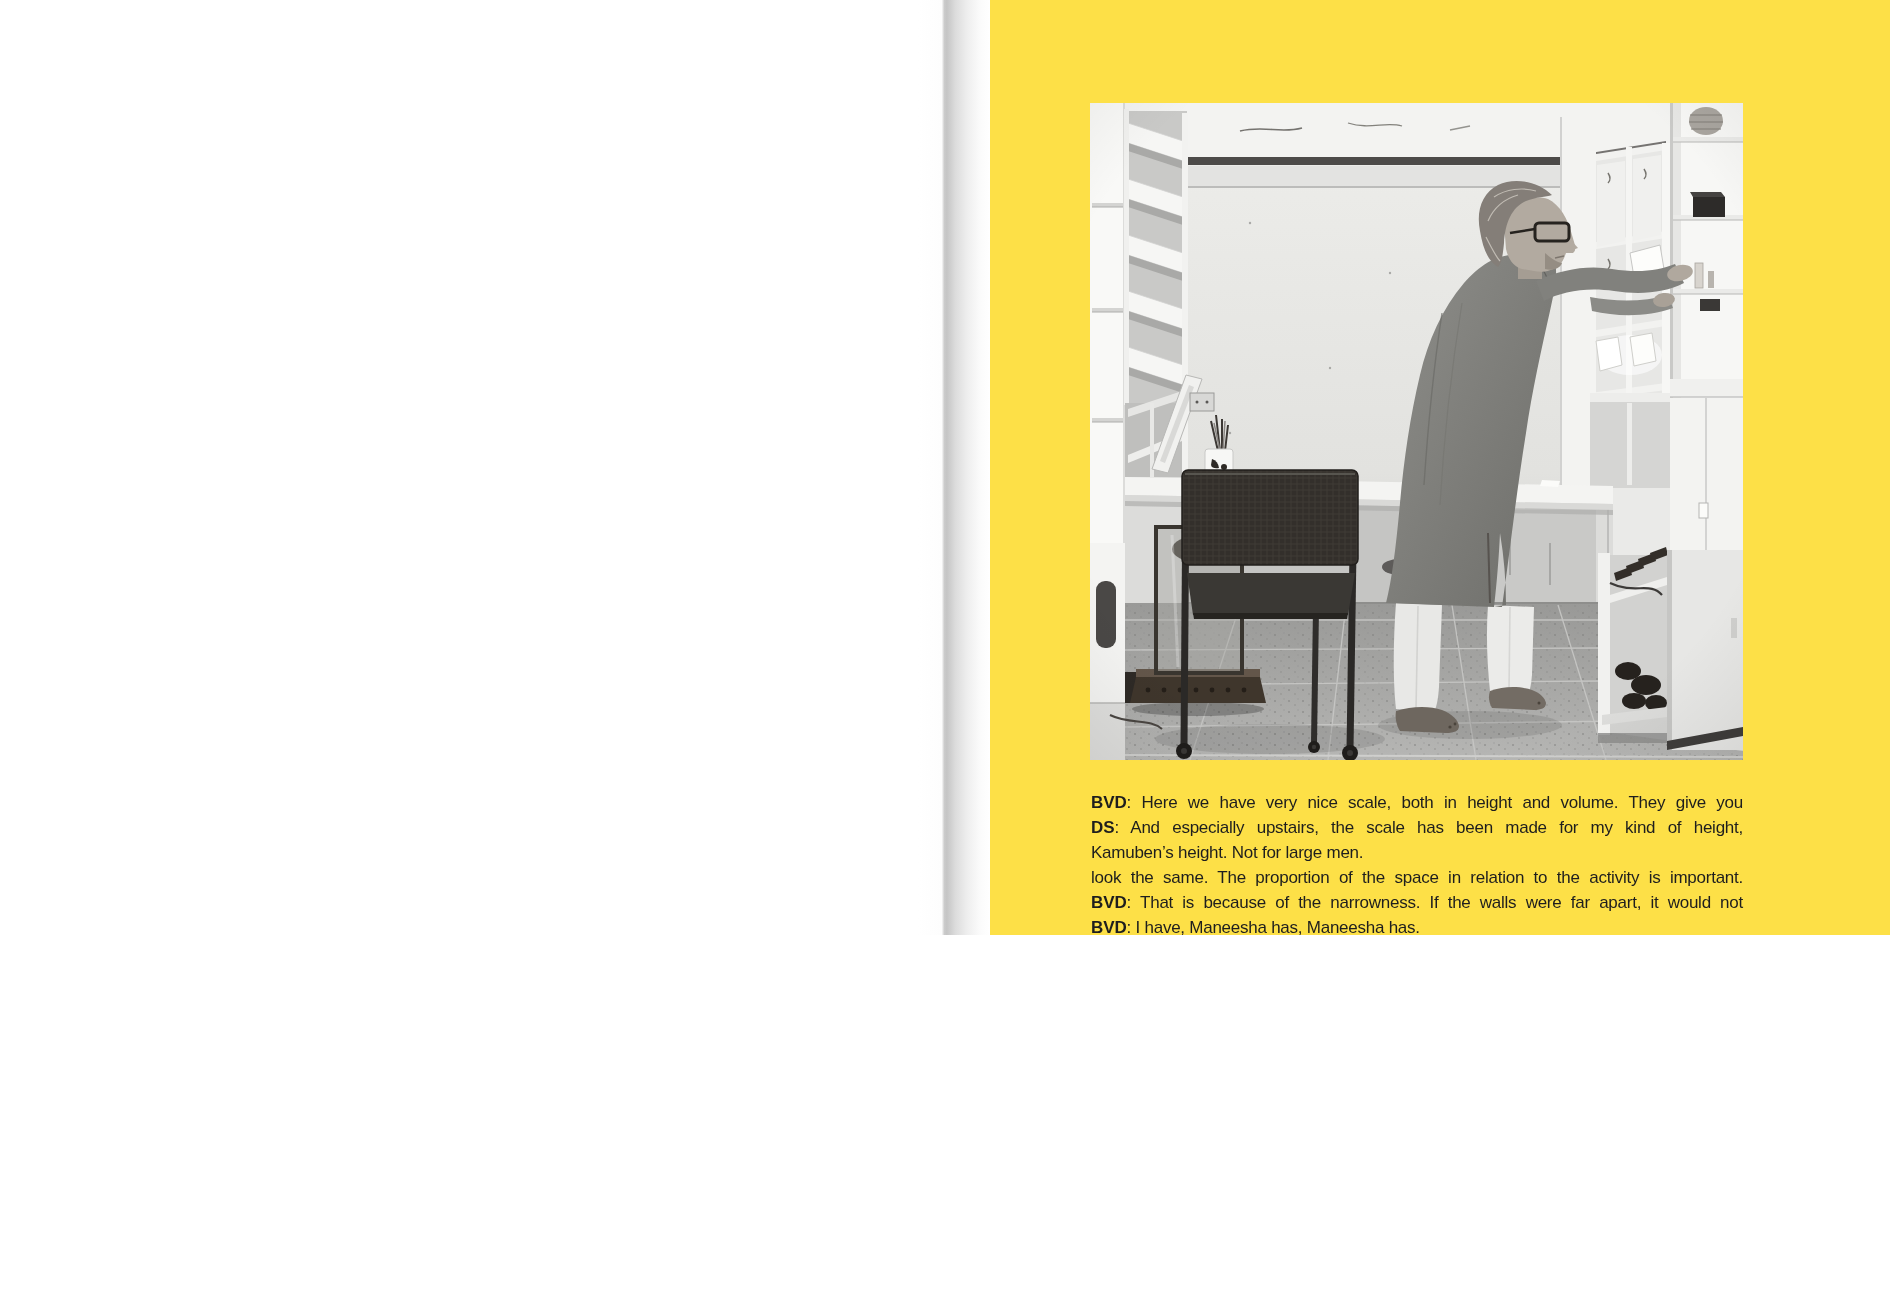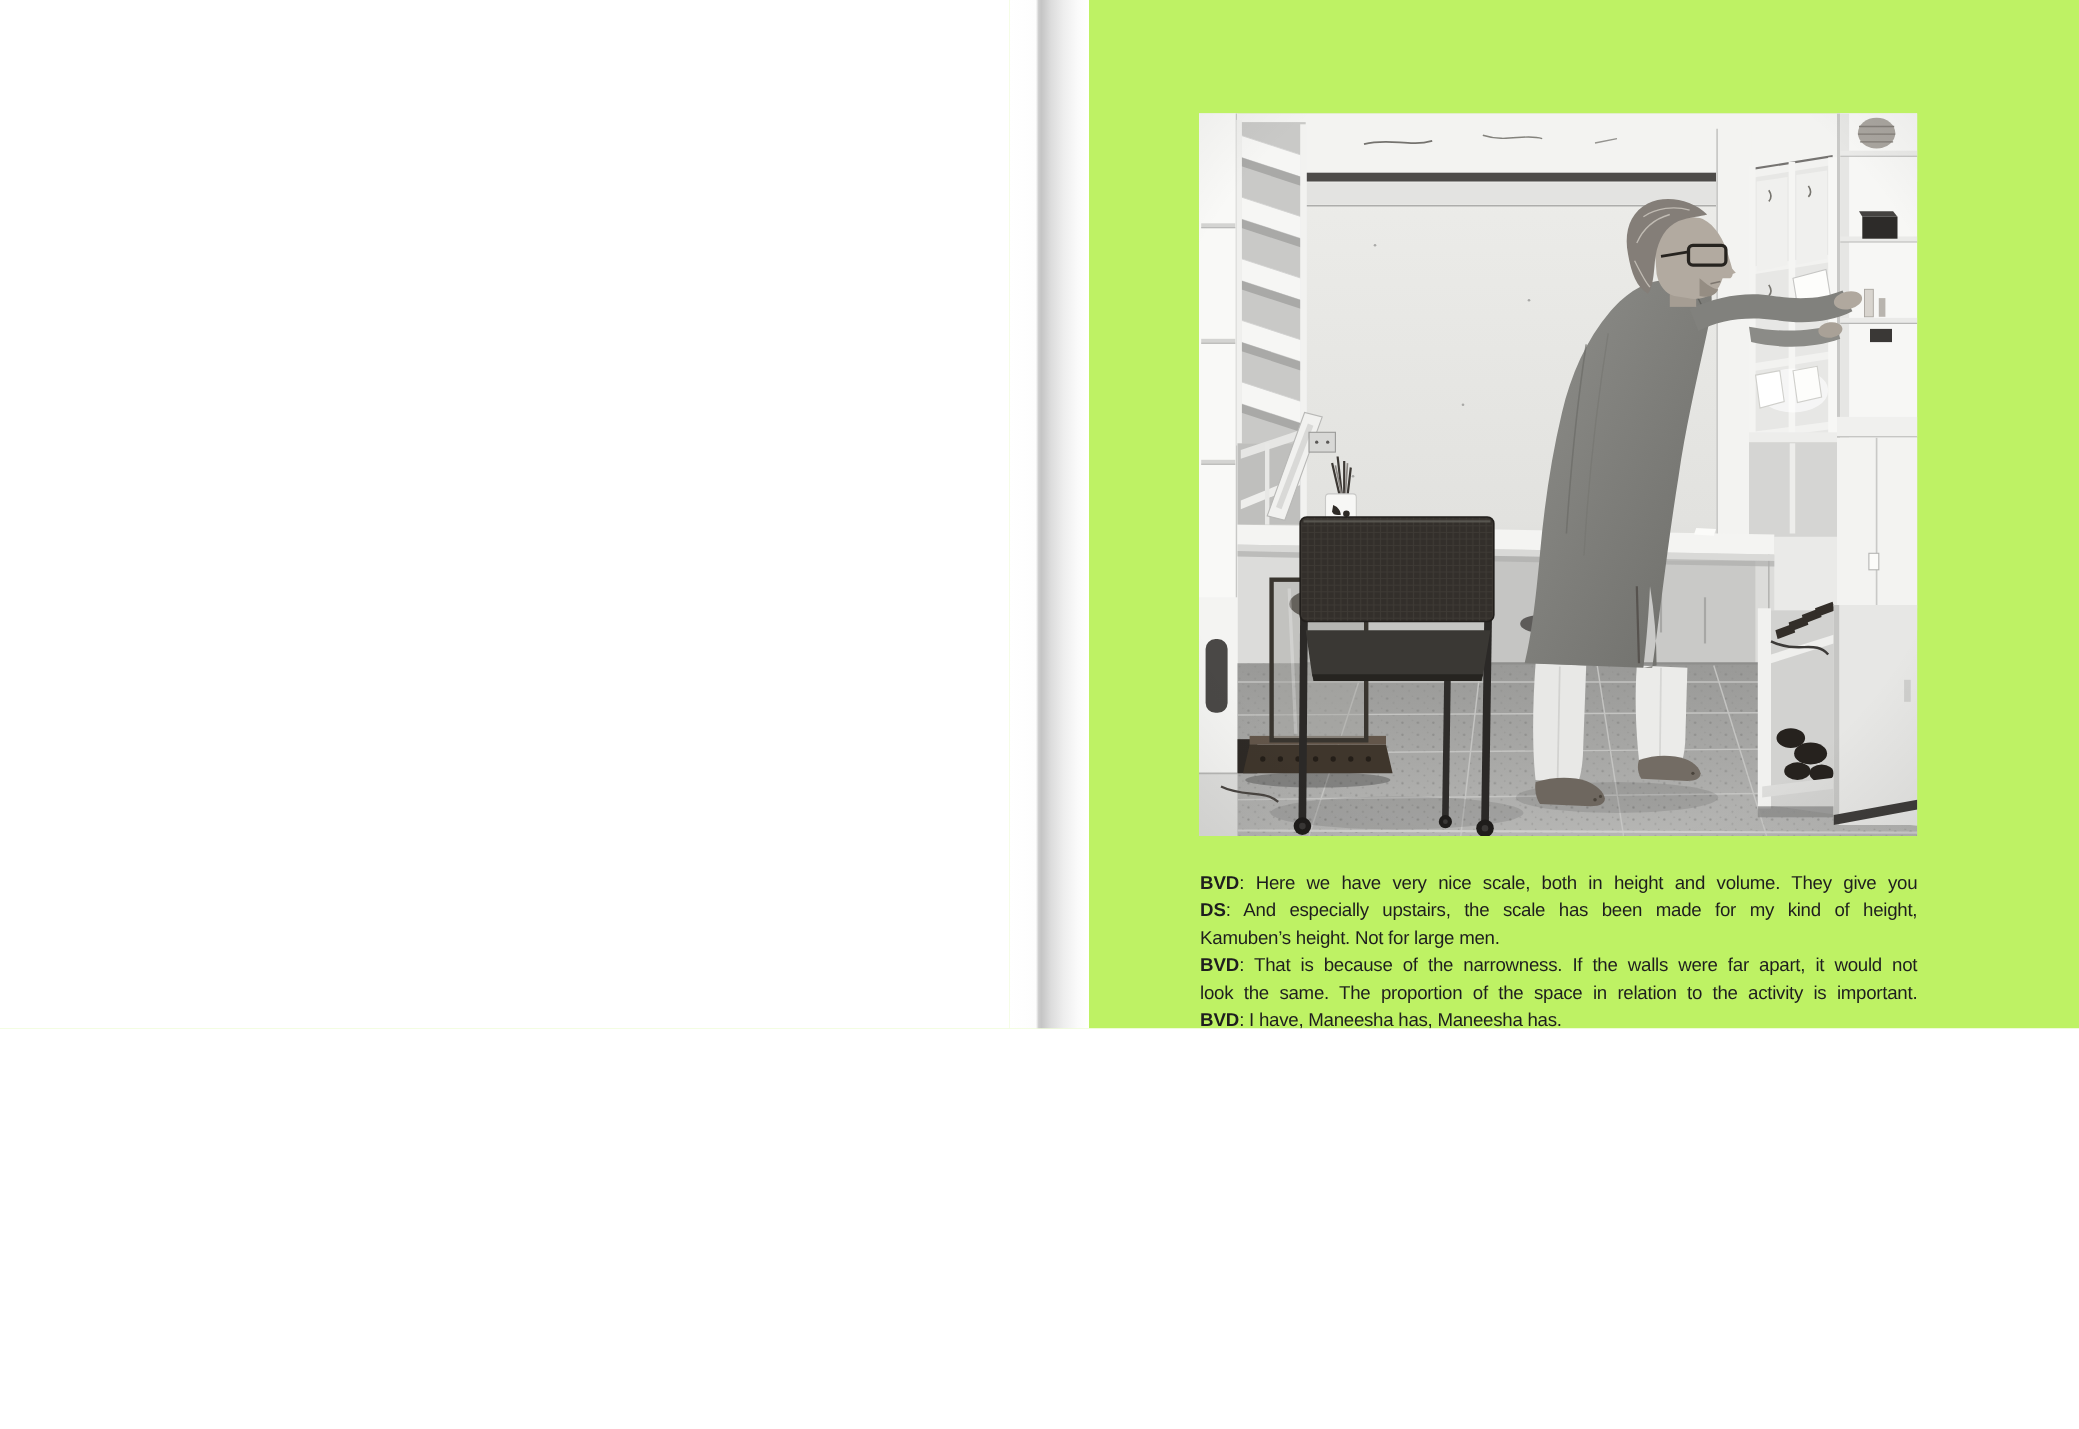--- a/index.html
+++ b/index.html
@@ -1,17 +1,17 @@
 <!DOCTYPE html>
 <html><head>
 <meta charset="utf-8">
 <style>
   html,body{margin:0;padding:0;background:#ffffff;}
   .spread{
-    position:relative;width:1890px;height:935px;background:#bef264;overflow:hidden;
+    position:relative;width:1890px;height:935px;background:#fde047;overflow:hidden;
     font-family:"Liberation Sans",sans-serif;color:#1e1e1e;
   }
   .page-left{position:absolute;left:0;top:0;width:918px;height:1299px;background:#ffffff;}
   .gutter{
     position:absolute;left:918px;top:0;width:72px;height:1299px;
     background:linear-gradient(90deg,#ffffff 0%,#fdfdfd 33%,#cbcbcb 36.5%,#c5c5c5 40%,#dcdcdc 52%,#eeeeee 68%,#fbfbfb 86%,#ffffff 100%);
   }
   .photo{position:absolute;left:1090px;top:103px;width:653px;height:657px;margin:0;}
   .photo svg{display:block;width:653px;height:657px;}
   .dialogue{
@@ -356,21 +356,21 @@
         </g>
 
         <rect x="0" y="0" width="653" height="657" fill="url(#vig)"></rect>
       </svg>
     </figure>
 
     <div class="dialogue">
       <div class="dl j"><span class="sp">BVD</span><span>: Here we have very nice scale, both in height and volume. They give you</span></div>
       <div class="dl j"><span class="sp">DS</span><span>: And especially upstairs, the scale has been made for my kind of height,</span></div>
       <div class="dl"><span>Kamuben’s height. Not for large men.</span></div>
+      <div class="dl j"><span>look the same. The proportion of the space in relation to the activity is important.</span></div>
       <div class="dl j"><span class="sp">BVD</span><span>: That is because of the narrowness. If the walls were far apart, it would not</span></div>
-      <div class="dl j"><span>look the same. The proportion of the space in relation to the activity is important.</span></div>
       <div class="dl"><span class="sp">BVD</span><span>: I have, Maneesha has, Maneesha has.</span></div>
     </div>
 
     <div class="pagenum">43</div>
 
   </div>
 </div>
 
 </body></html>

